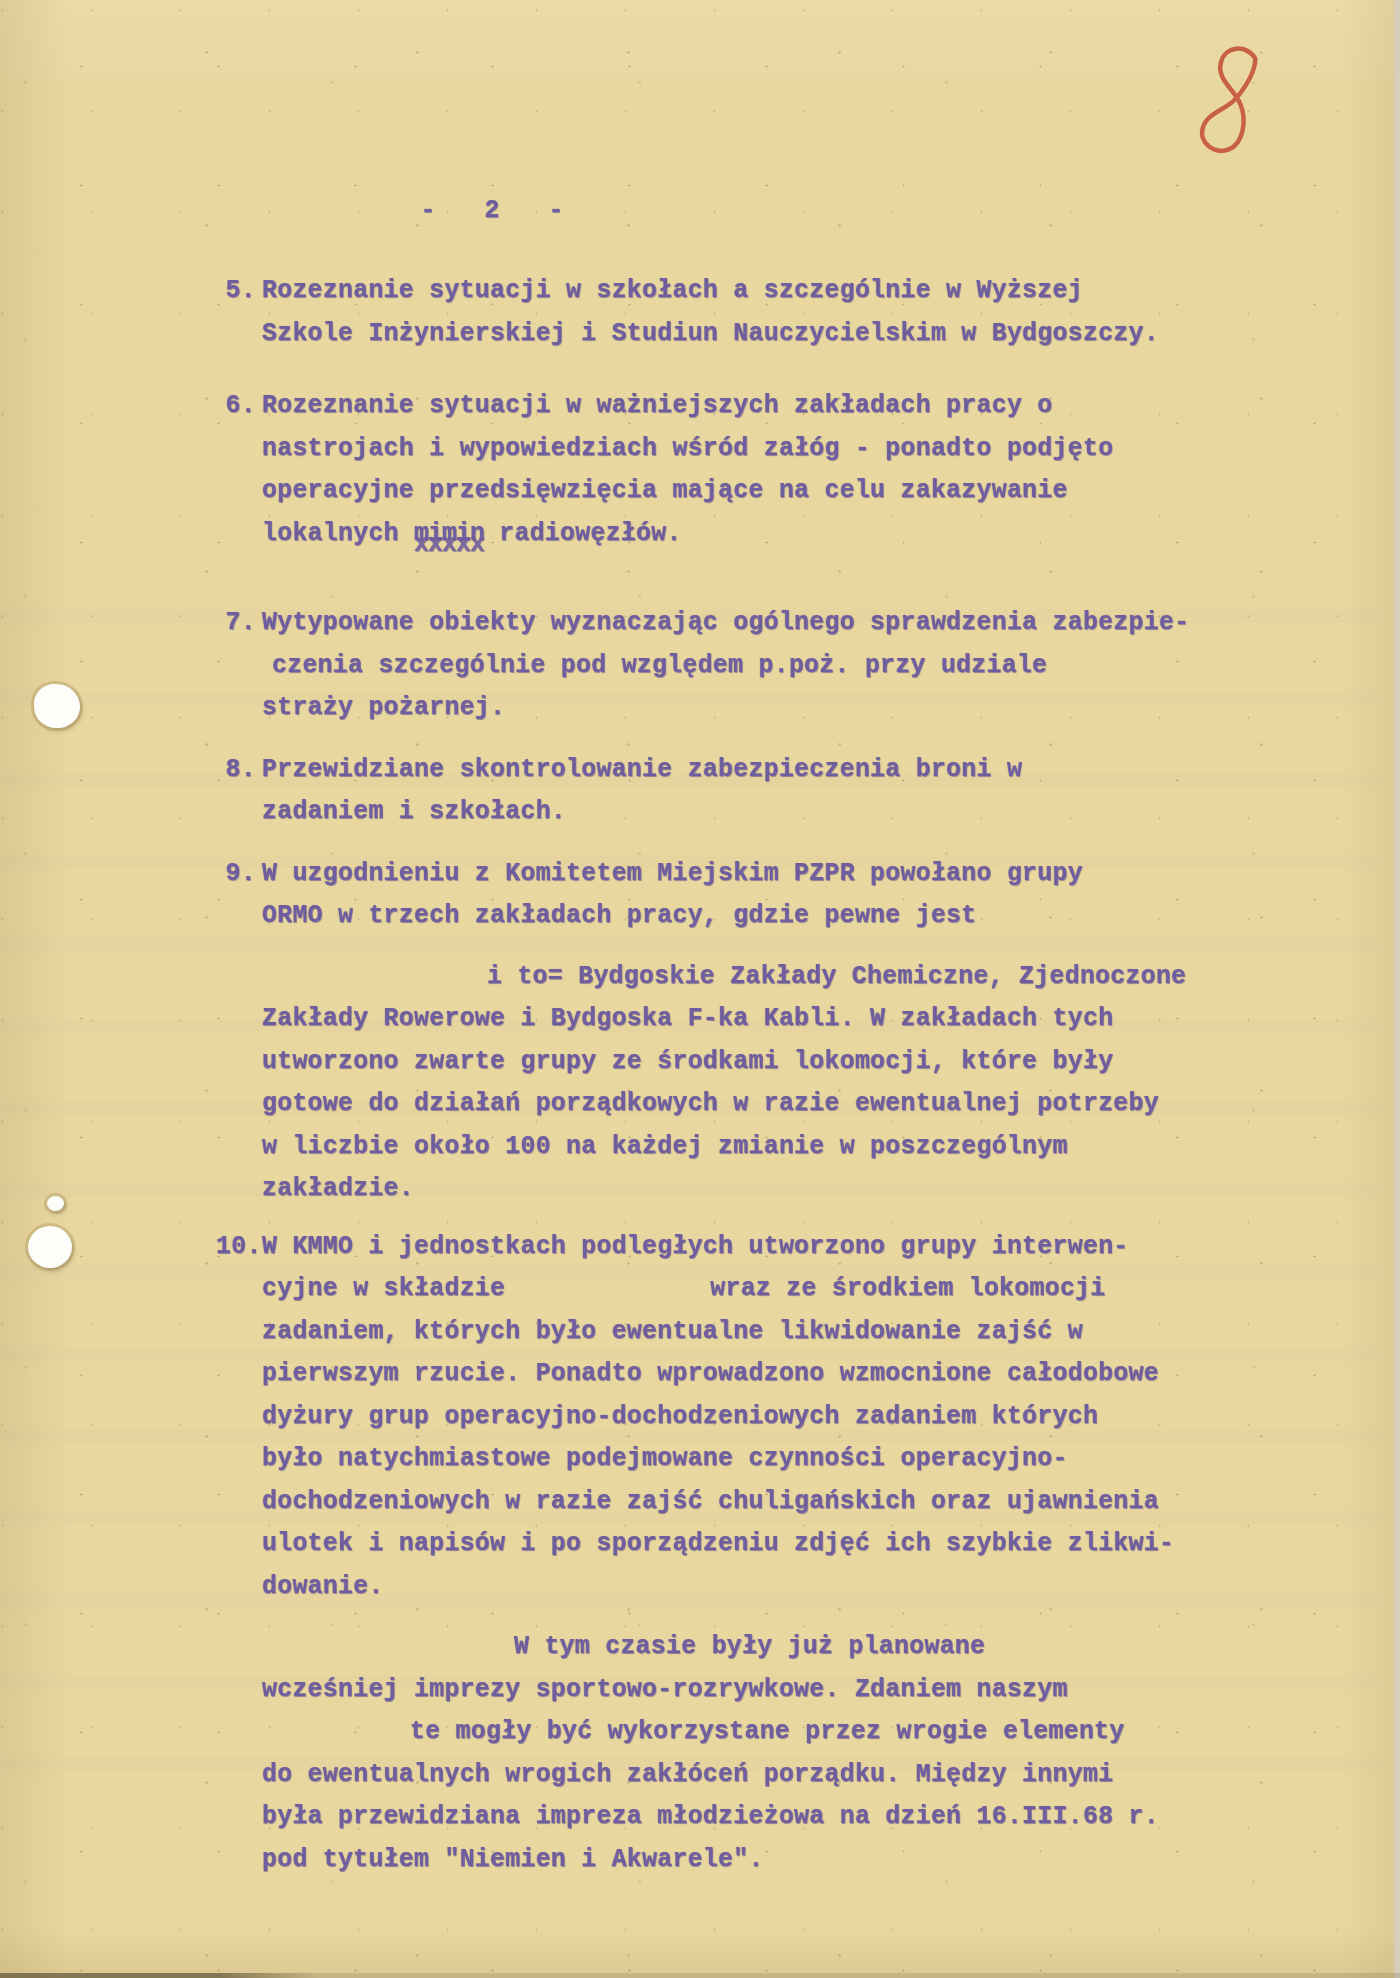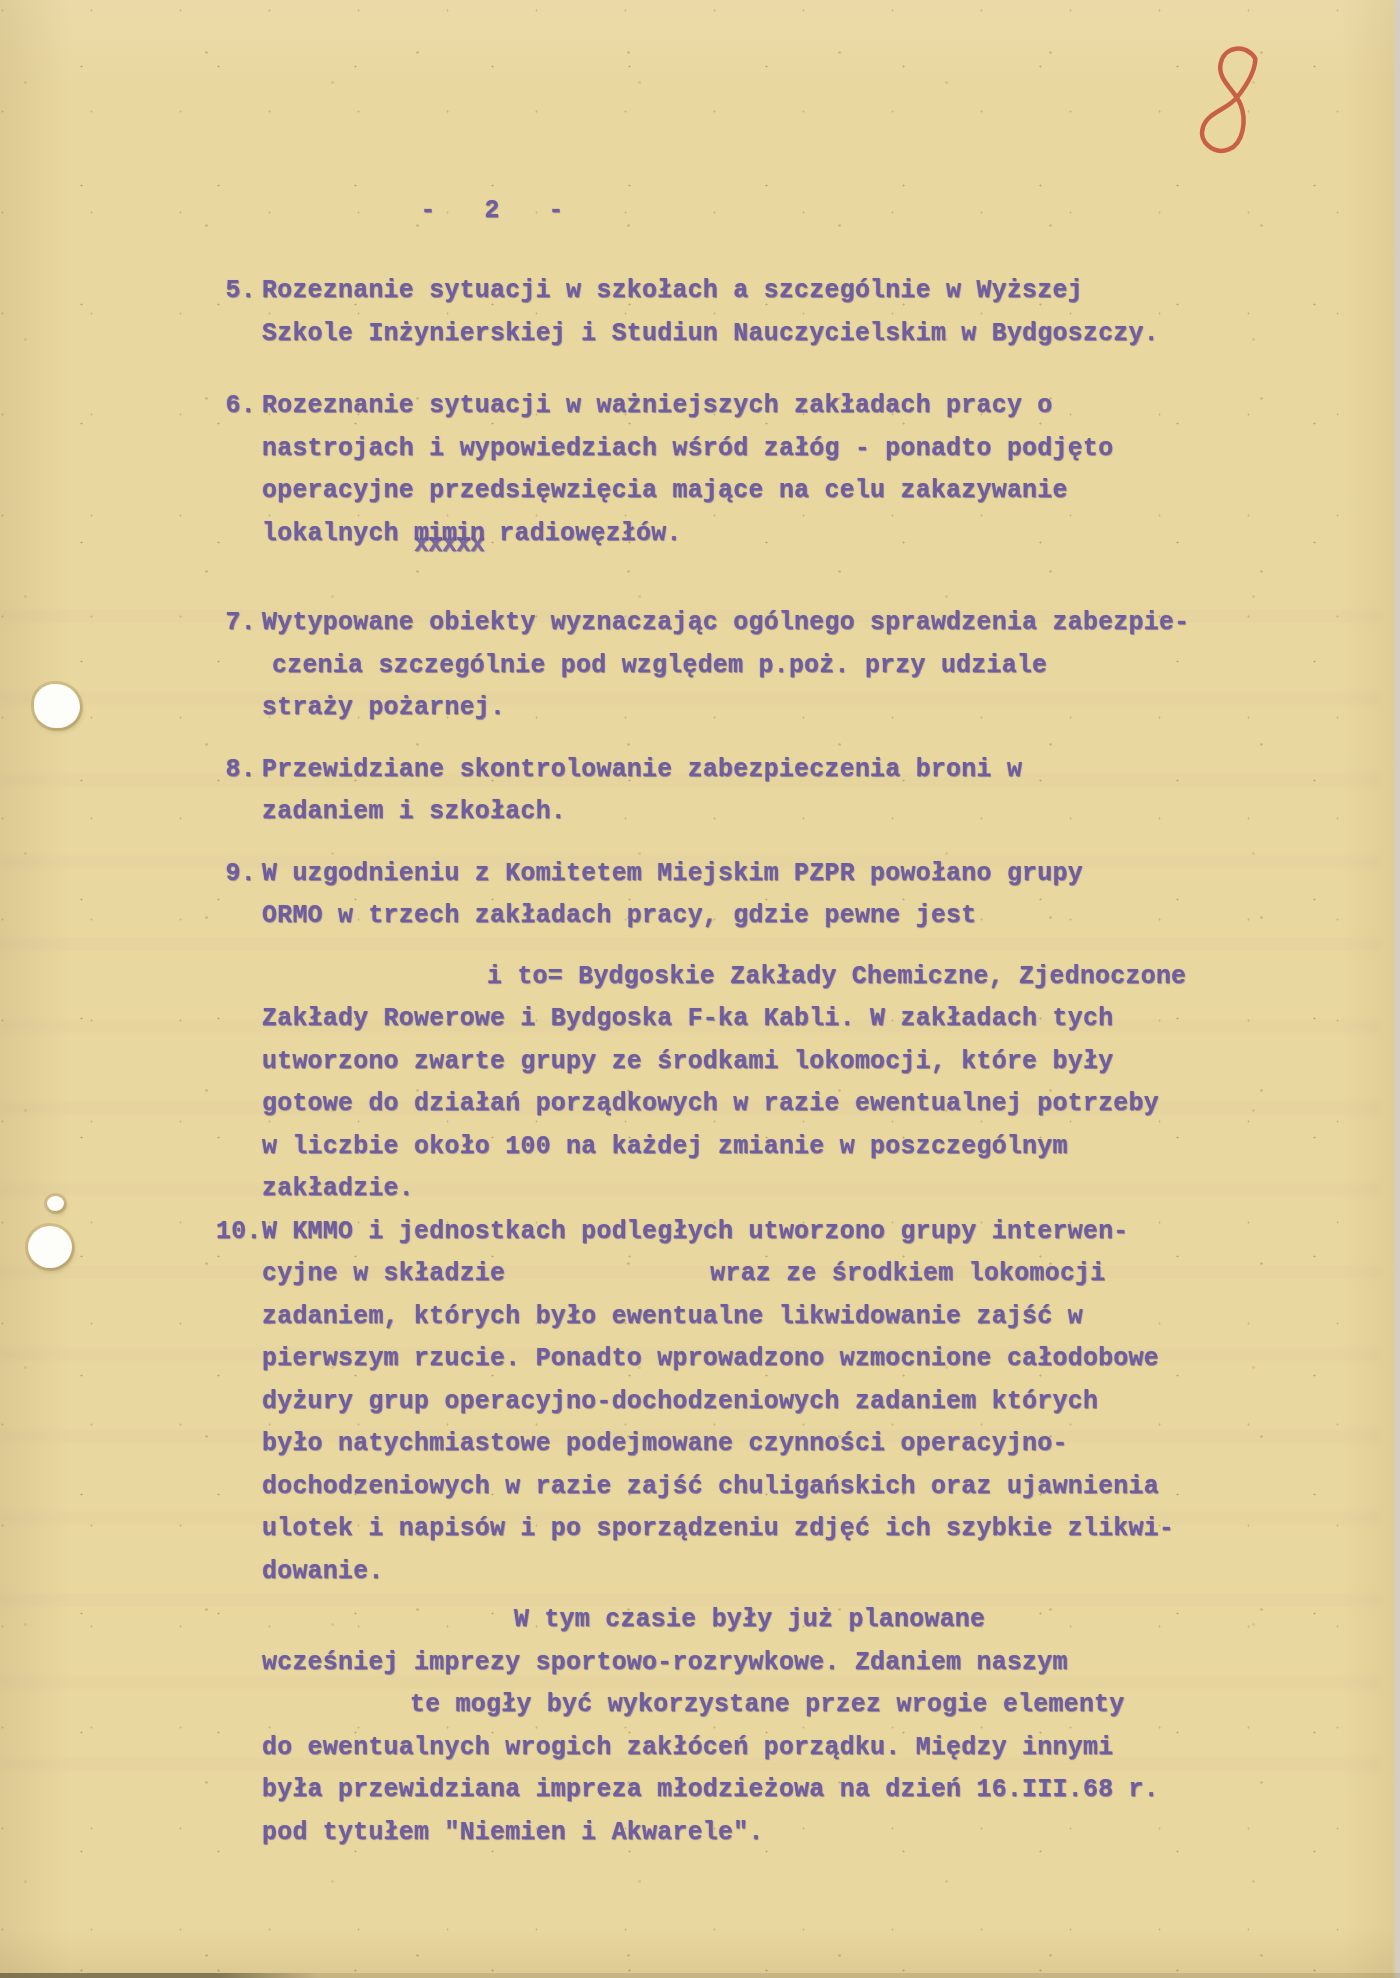--- a/index.html
+++ b/index.html
@@ -47,21 +47,21 @@
   .ink{color:#6e5d9f;font-weight:700;
     text-shadow:.6px .6px .9px rgba(80,62,130,.55), -.5px 0 .9px rgba(80,62,130,.30);}
   .pagenum{position:absolute;left:383px;top:196px;width:220px;
     font-size:25px;text-align:center;word-spacing:30px;letter-spacing:2px;}
 
   .content{position:absolute;left:216px;top:270px;width:1000px;
     font-size:25px;line-height:42.5px;letter-spacing:.2px;}
   .item{position:relative;padding-left:46px;}
   .num{position:absolute;left:0;top:0;width:40px;text-align:right;}
   .tline{white-space:pre;}.m30{margin-top:30px}.m47{margin-top:47px}
-  .m19{margin-top:19px}.m13{margin-top:18px}.m15{}.m18{margin-top:6px}
+  .m19{margin-top:19px}.m13{margin-top:18px}.m15{margin-top:15px}.m18{margin-top:18px}
   .pl10{padding-left:10px}
   .inset{padding-left:225px}
   .ind-a{padding-left:252px}
   .ind-b{padding-left:148px}
   .gap{display:inline-block;width:205px}
   .struckwrap{position:relative;display:inline-block;}
   .struck{letter-spacing:-1px;}
   .overx{position:absolute;left:0;top:11px;letter-spacing:-1px;opacity:.9;}
 </style>
 </head>

